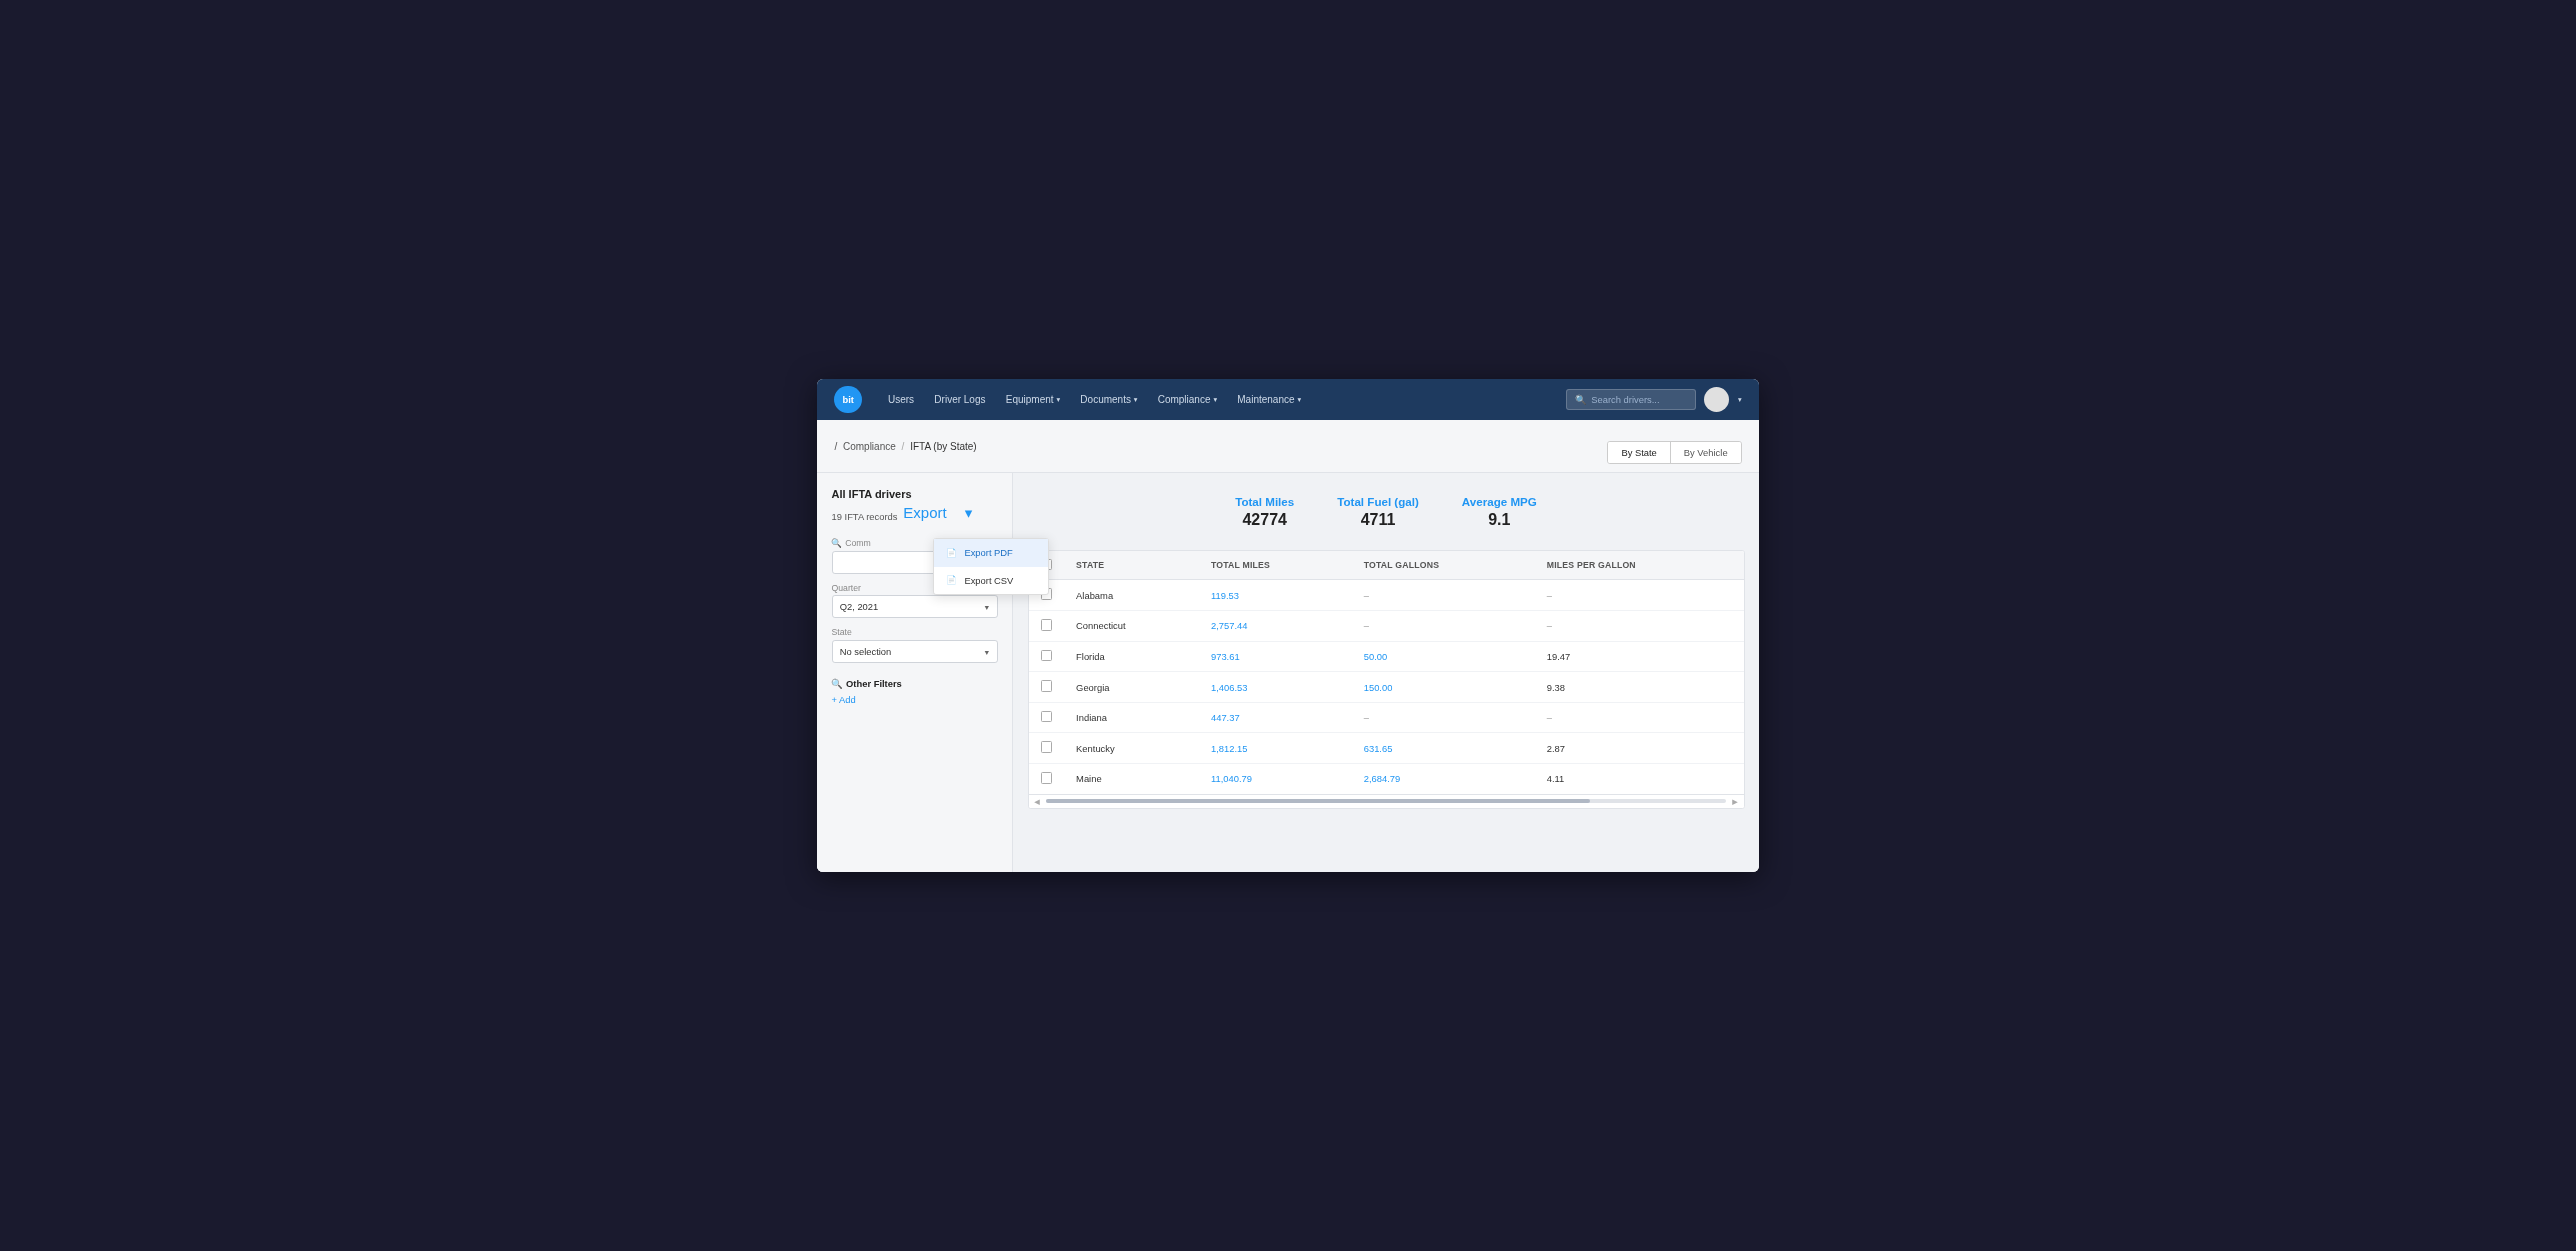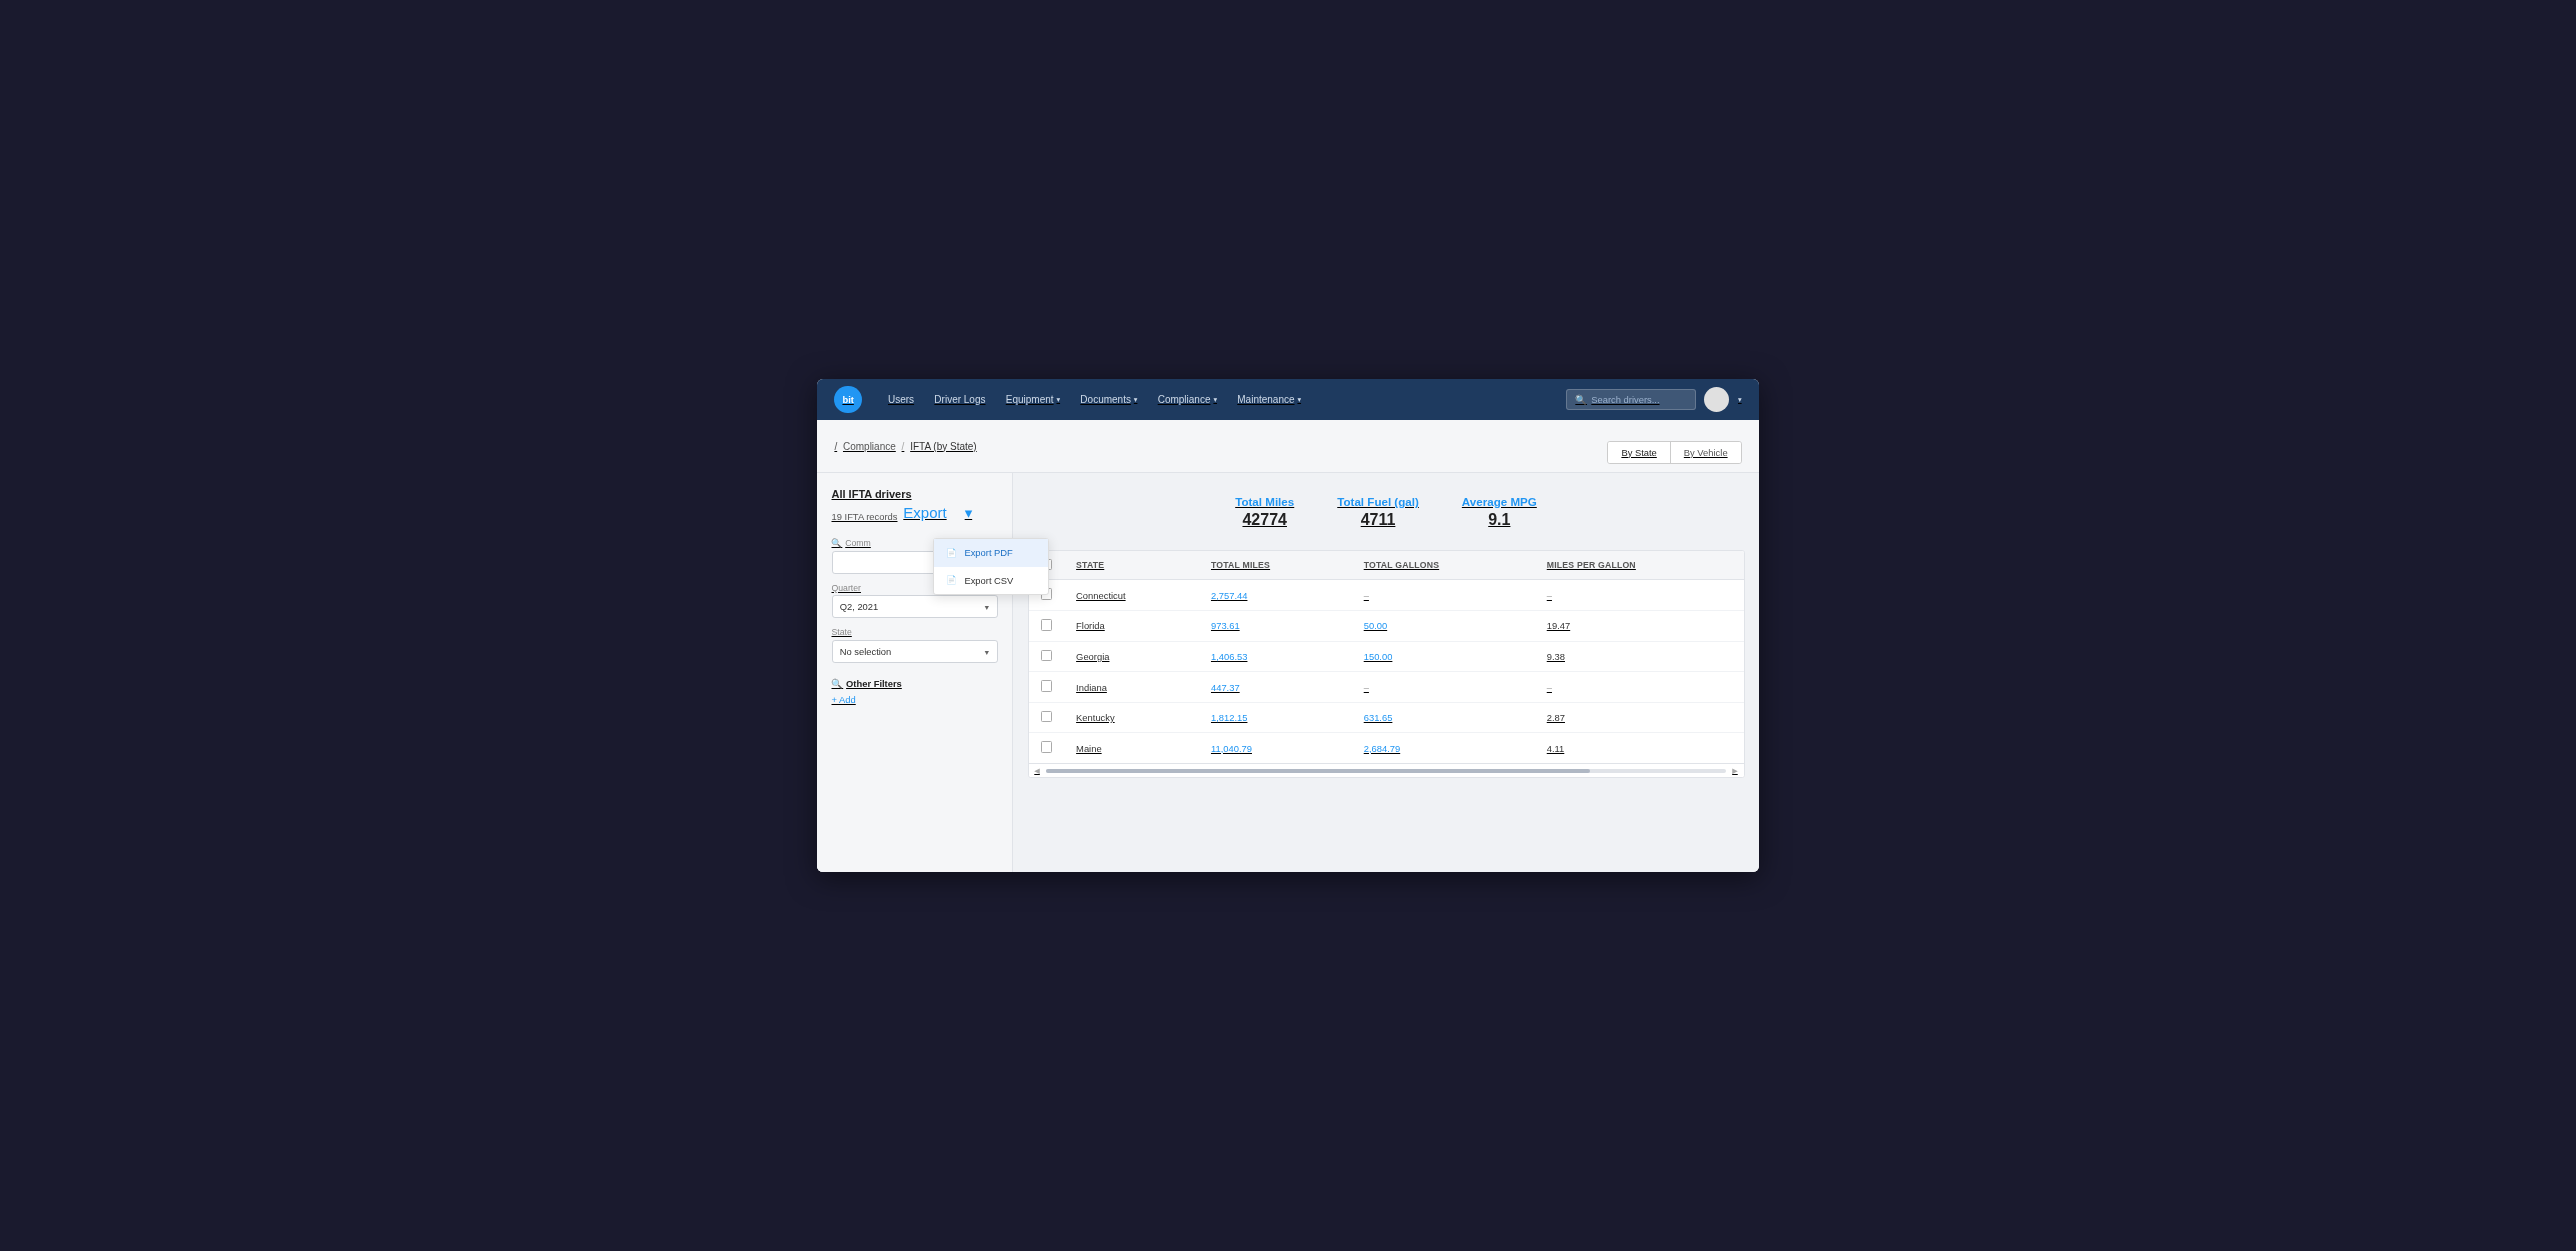--- a/index.html
+++ b/index.html
@@ -6,21 +6,20 @@
     body { background: #1a1a2e; font-family: -apple-system, BlinkMacSystemFont, 'Segoe UI', sans-serif; font-size: 10px; }
 
     .app-wrapper {
       background: #1a1a2e;
       width: 100%;
       min-height: 100vh;
       display: flex;
       align-items: center;
       justify-content: center;
       padding: 29px 58px;
-      text-decoration: underline;
     }
 
     .main-window {
       background: #f0f2f5;
       width: 100%;
       max-width: 942px;
       border-radius: 5.8px;
       overflow: hidden;
       box-shadow: 0 5.8px 29px rgba(0,0,0,0.5);
     }
@@ -541,20 +540,29 @@
                   <th>
                     <div class="cb"></div>
                   </th>
                   <th>STATE</th>
                   <th>TOTAL MILES</th>
                   <th>TOTAL GALLONS</th>
                   <th>MILES PER GALLON</th>
                 </tr>
               </thead>
               <tbody id="table-body">
+              <tr>
+      <td>
+        <div class="cb"></div>
+      </td>
+      <td>Alabama</td>
+      <td class="td-link">119.53</td>
+      <td class="td-dash">–</td>
+      <td class="td-dash">–</td>
+    </tr>
                   <tr>
       <td>
         <div class="cb"></div>
       </td>
       <td>Connecticut</td>
       <td class="td-link">2,757.44</td>
       <td class="td-dash">–</td>
       <td class="td-dash">–</td>
     </tr>
                   <tr>

